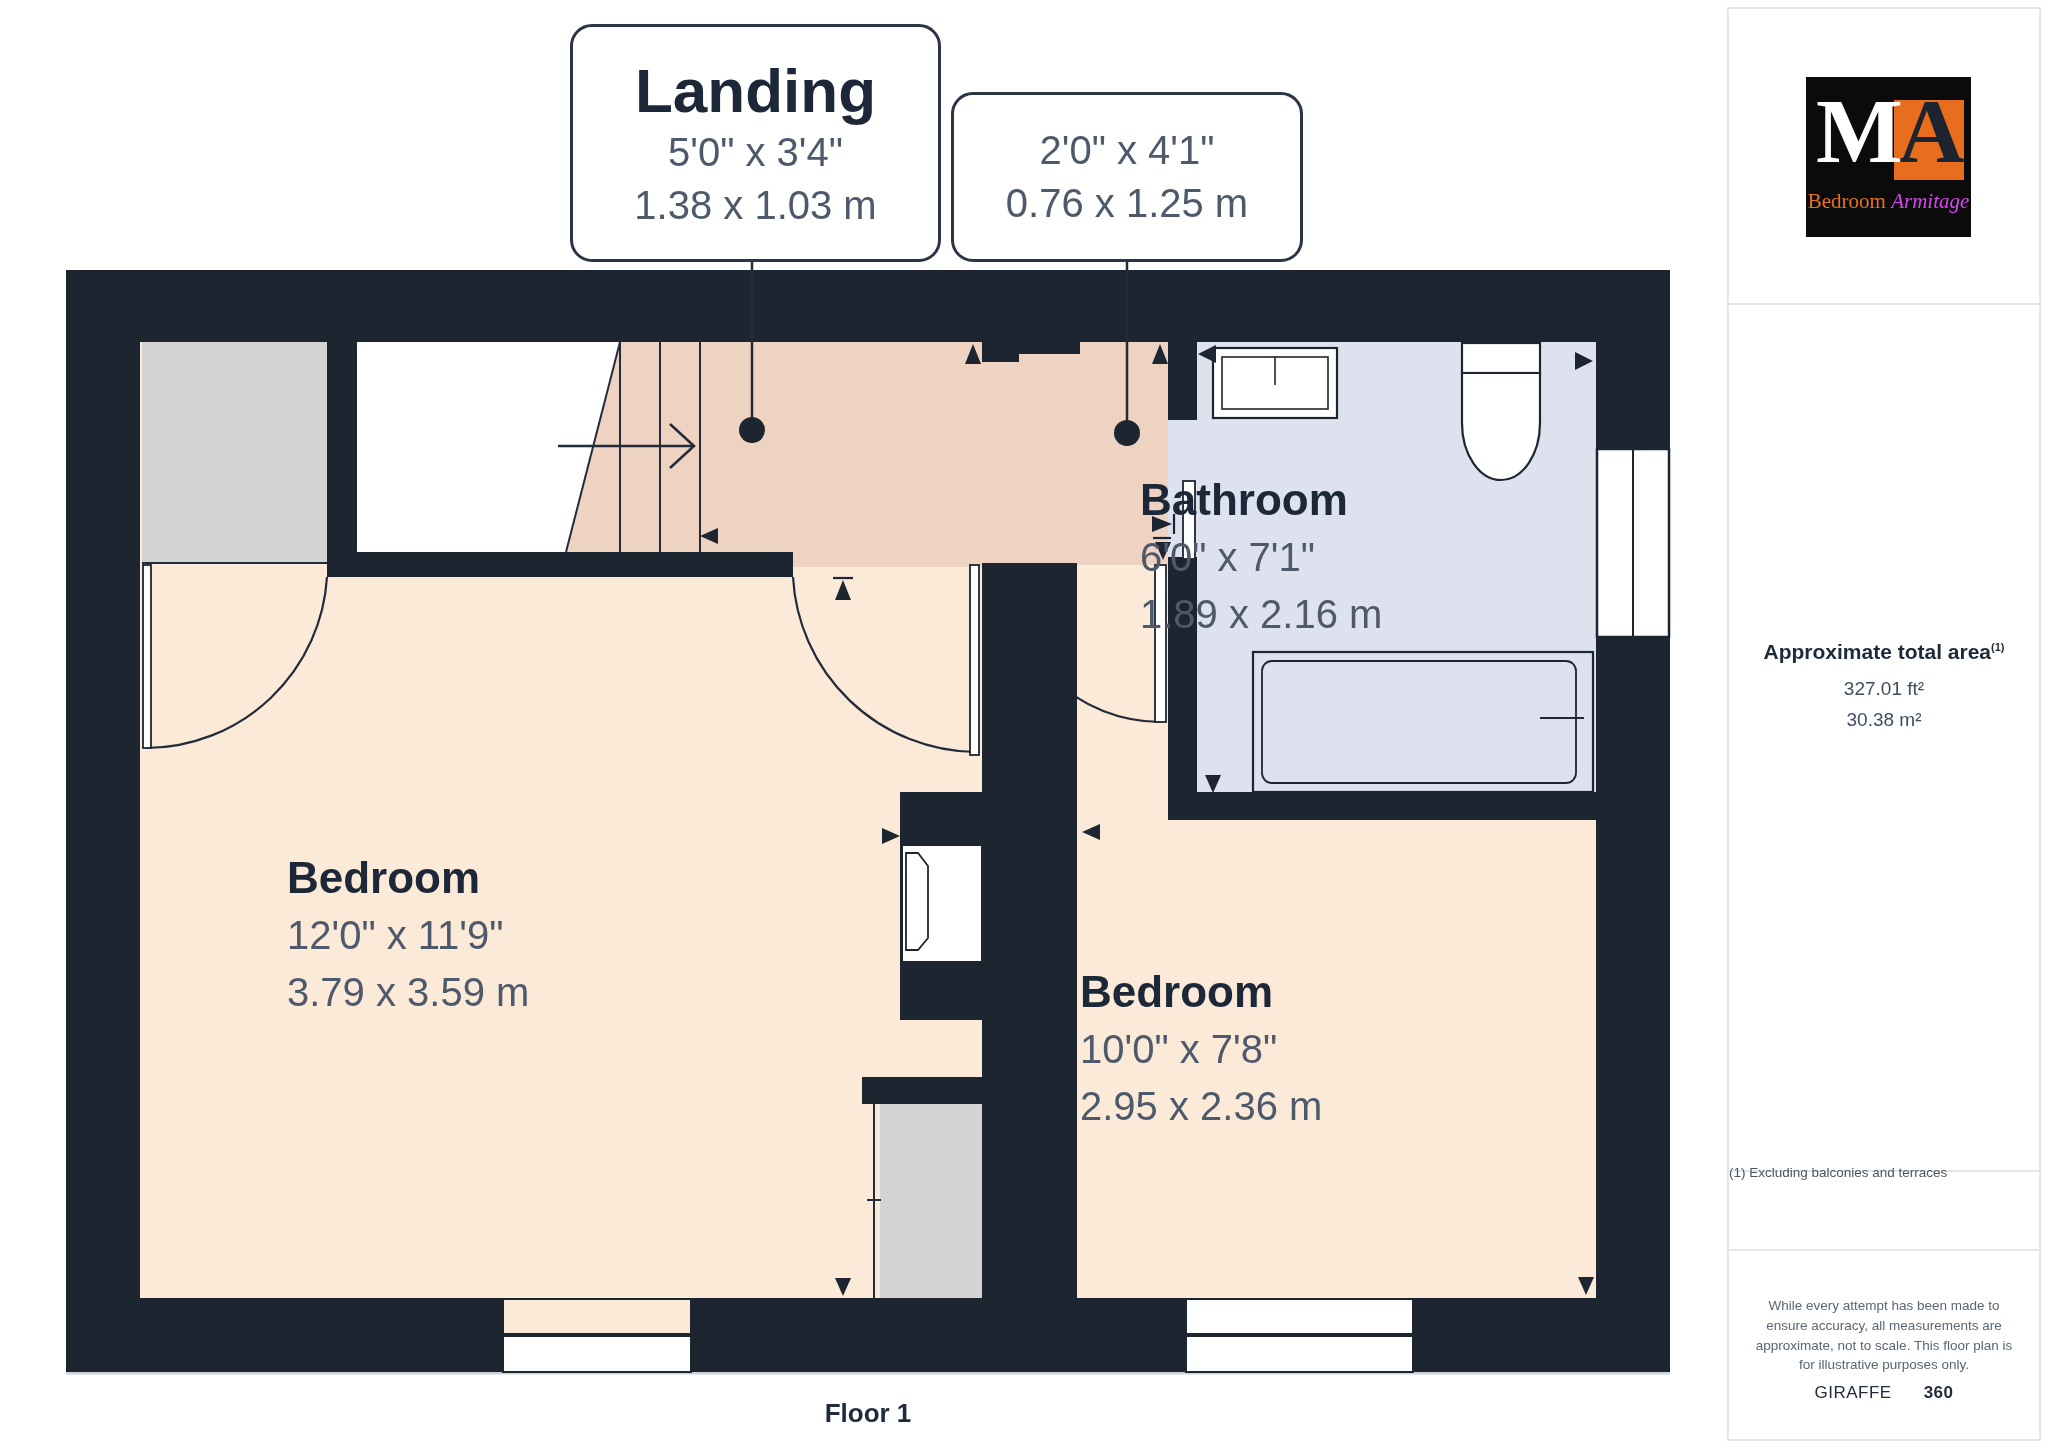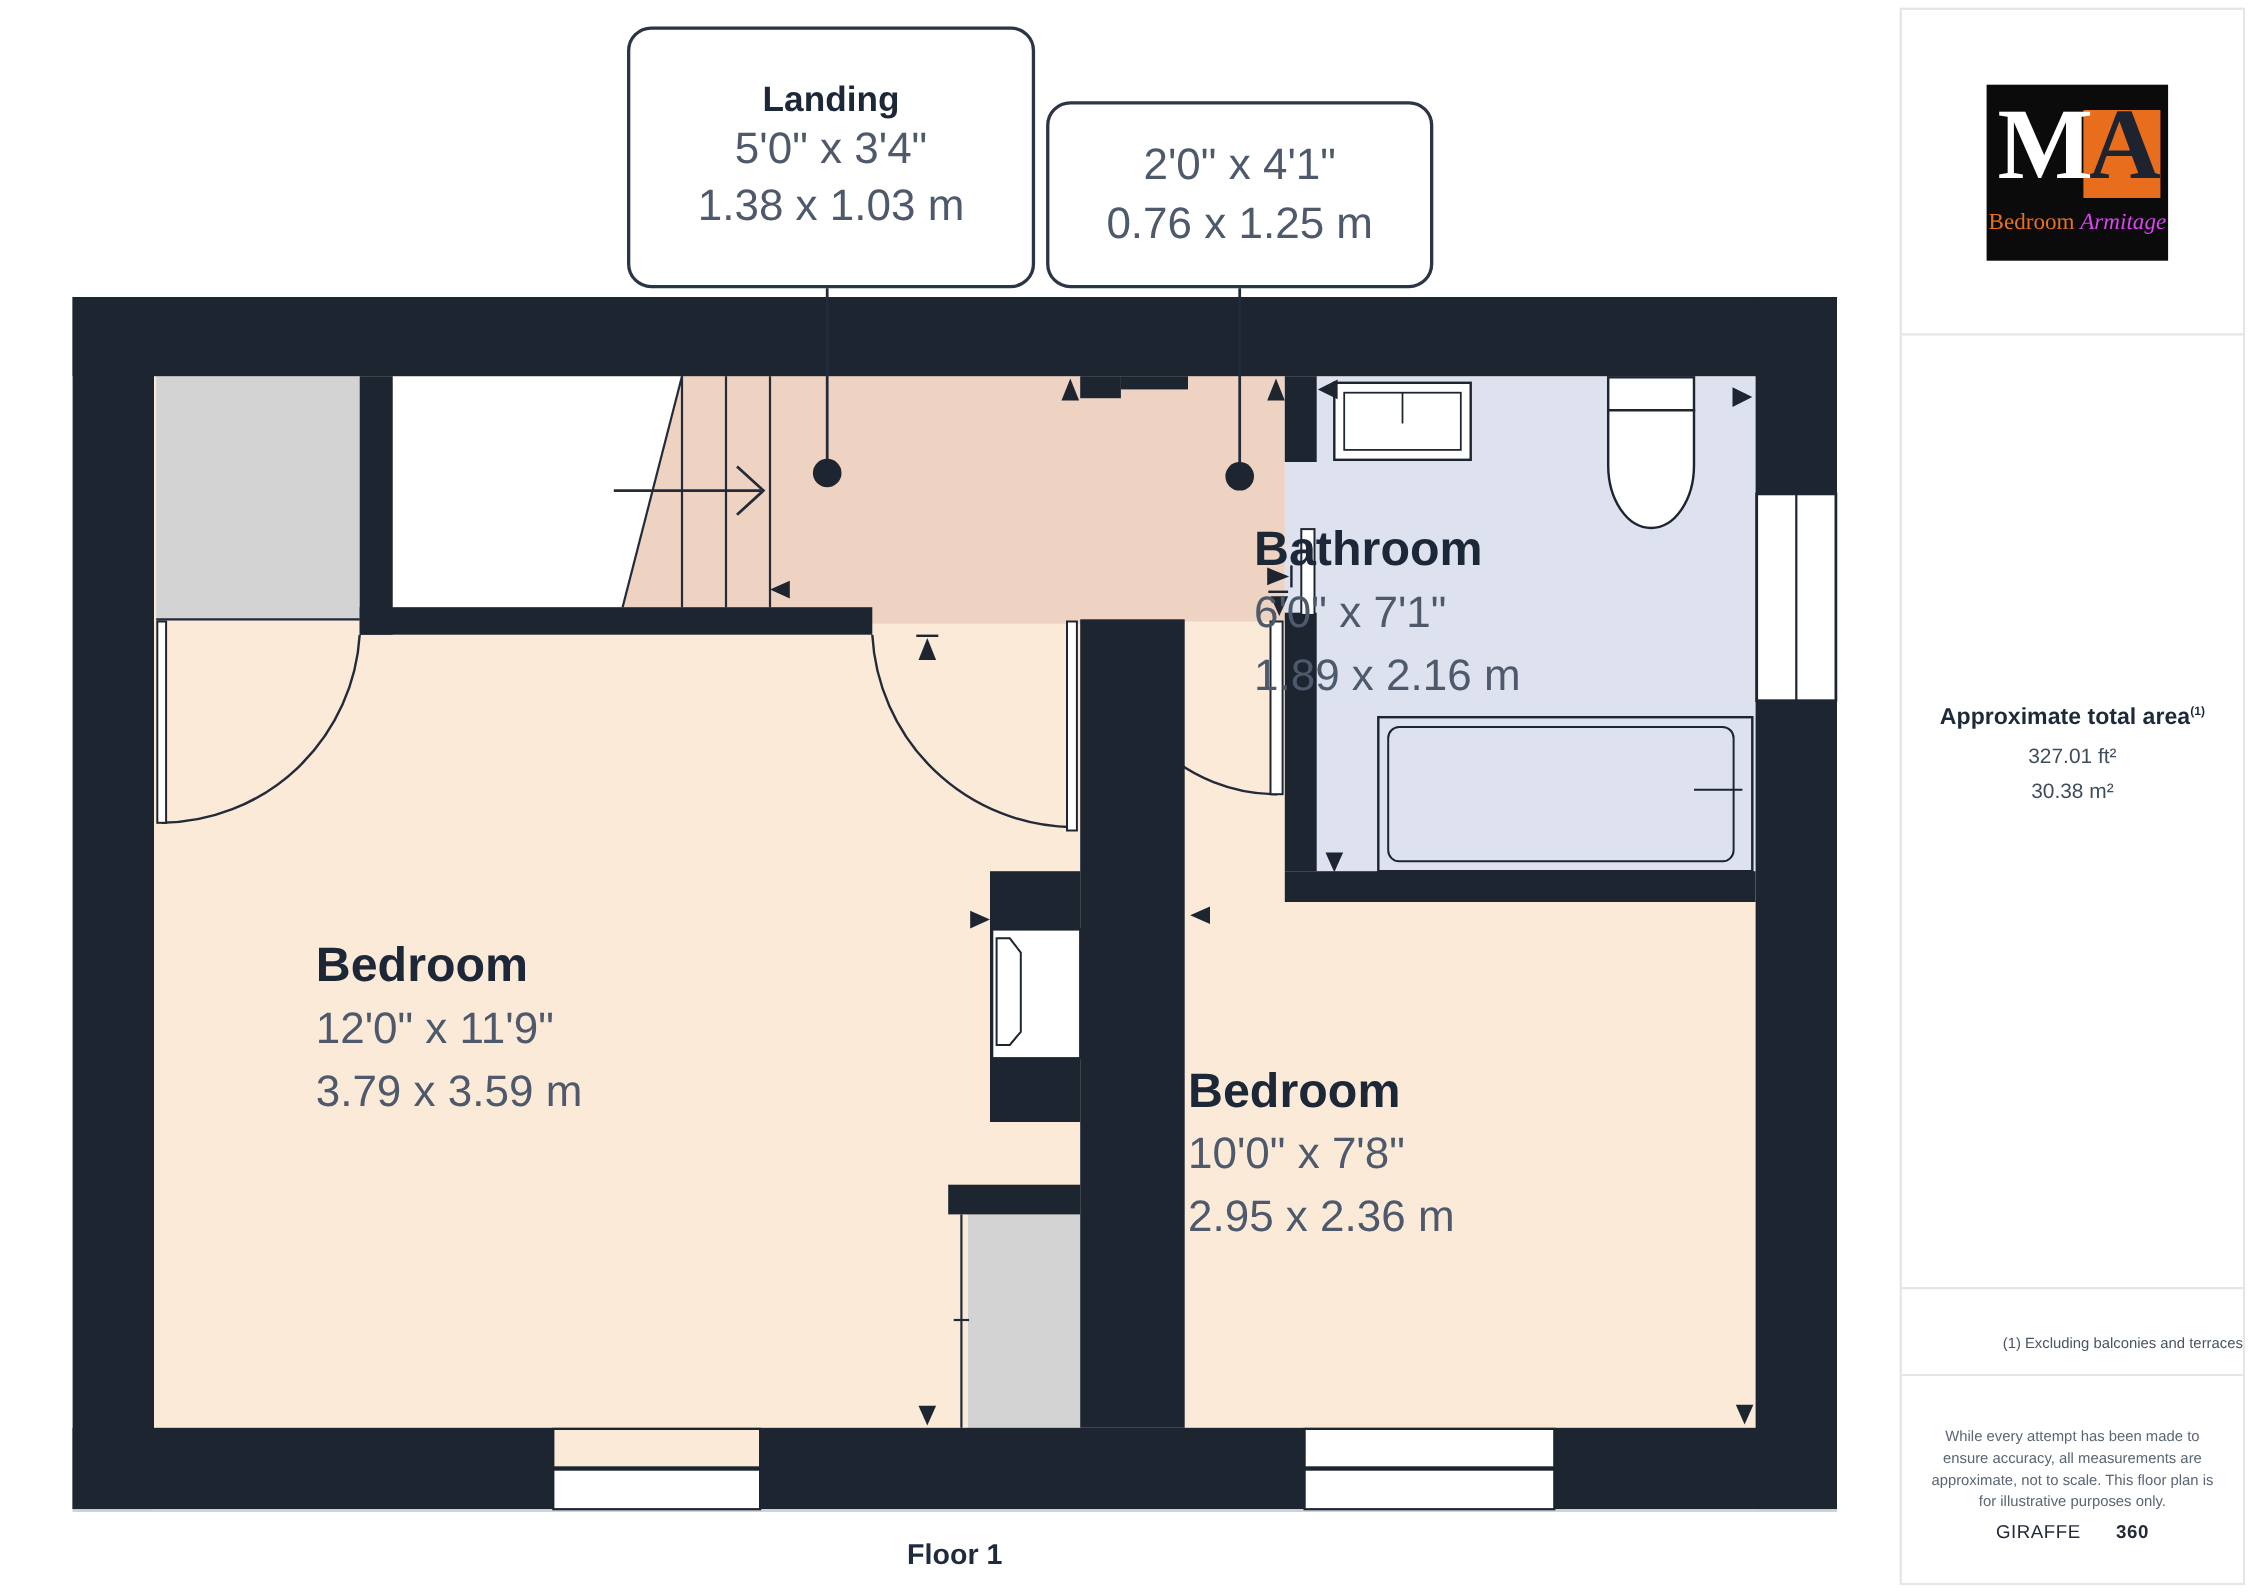--- a/index.html
+++ b/index.html
@@ -2,21 +2,21 @@
 <html><head>
 <meta charset="utf-8">
 <style>
   html,body{margin:0;padding:0;background:#ffffff;}
   #stage{position:relative;width:2048px;height:1448px;background:#ffffff;overflow:hidden;
          font-family:"Liberation Sans", sans-serif;}
   #plan-svg{position:absolute;left:0;top:0;}
   .callout{position:absolute;background:#ffffff;border:3px solid #2b3545;border-radius:22px;
            display:flex;flex-direction:column;align-items:center;justify-content:center;
            text-align:center;box-sizing:border-box;}
-  .callout .c-title{font-size:32px;font-weight:bold;color:#1c2737;line-height:1.15;}
+  .callout .c-title{font-size:62px;font-weight:bold;color:#1c2737;line-height:1.15;}
   .callout .c-dim{font-size:40px;color:#4e5a6c;line-height:1.32;}
   .room-label{position:absolute;text-align:left;pointer-events:none;}
   .room-label .r-name{font-size:44px;font-weight:bold;color:#1c2737;line-height:1.35;}
   .room-label .r-dim{font-size:40px;color:#4e5a6c;line-height:1.42;}
   .floor-label{position:absolute;left:668px;top:1398px;width:400px;text-align:center;
                font-size:26px;font-weight:bold;color:#1e2b3d;}
   
   .sidebar{position:absolute;left:1727px;top:7px;width:314px;height:1434px;background:#fff;
            border:2px solid #e4e5e7;box-sizing:border-box;}
   .sb-sec{position:absolute;left:0;width:100%;box-sizing:border-box;}
@@ -27,21 +27,21 @@
            font-size:92px;font-weight:bold;color:#ffffff;line-height:1;}
   .logo .a{position:absolute;left:92px;top:8px;font-family:"Liberation Serif",serif;
            font-size:92px;font-weight:bold;color:#1d2430;line-height:1;}
   .logo .names{position:absolute;left:0;top:112px;width:100%;text-align:center;
                font-family:"Liberation Serif",serif;font-size:21px;}
   .logo .n1{color:#e8701f;} .logo .n2{color:#d946ef;font-style:italic;}
   .area-block{top:301px;height:867px;padding-top:330px;text-align:center;}
   .area-h{font-size:21px;font-weight:bold;color:#1d2a3a;}
   .area-h sup{font-size:11px;}
   .area-v{font-size:19px;color:#3f4c5d;line-height:1.65;margin-top:9px;}
-  .footnote{top:1172px;height:79px;display:flex;align-items:center;justify-content:flex-end;
+  .footnote{top:1124px;height:79px;display:flex;align-items:center;justify-content:flex-start;
             font-size:13.5px;color:#4a5563;}
   .legal{top:1247px;height:187px;display:flex;flex-direction:column;align-items:center;
          justify-content:center;gap:8px;}
   .legal .txt{width:262px;text-align:center;font-size:13.5px;line-height:1.45;color:#5a6673;}
   .legal .brand{font-size:17px;letter-spacing:0.5px;color:#232b3a;}
   .legal .brand b{font-weight:bold;margin-left:32px;}
 </style>
 </head>
 <body>
 

